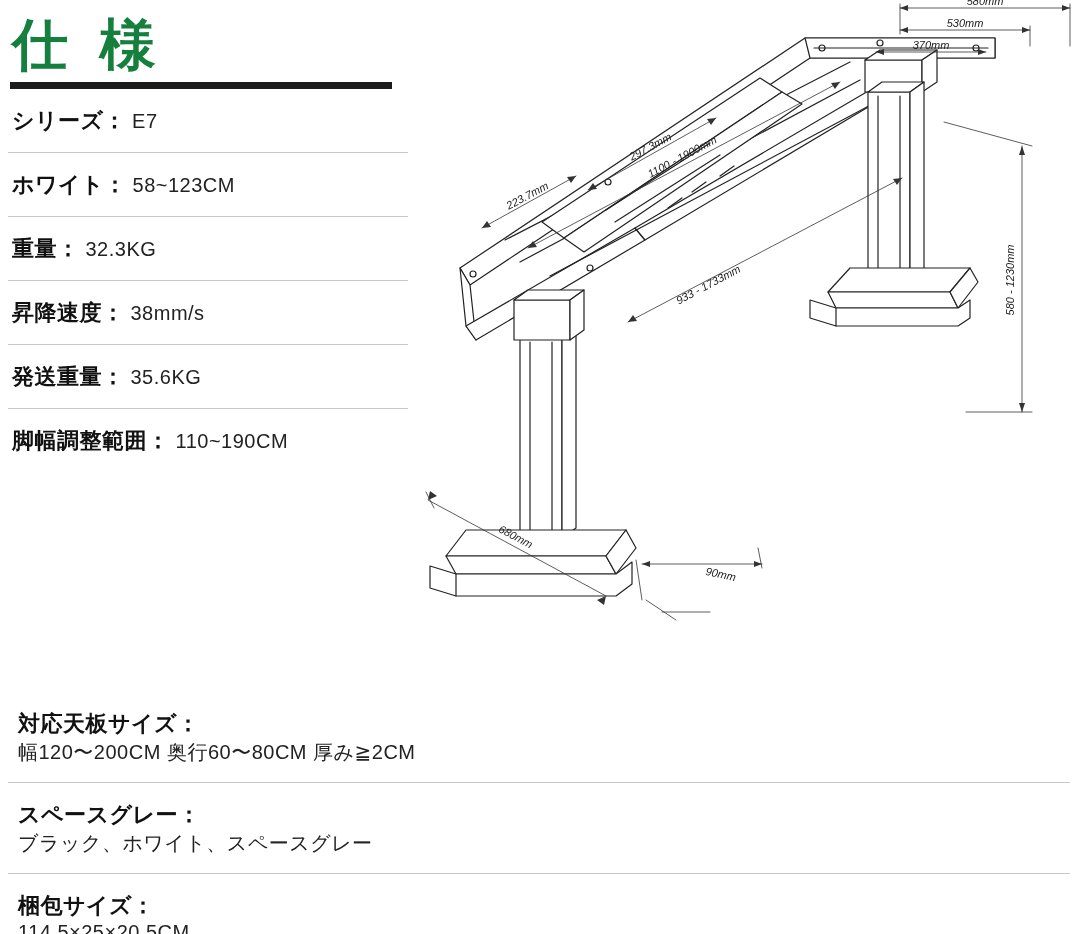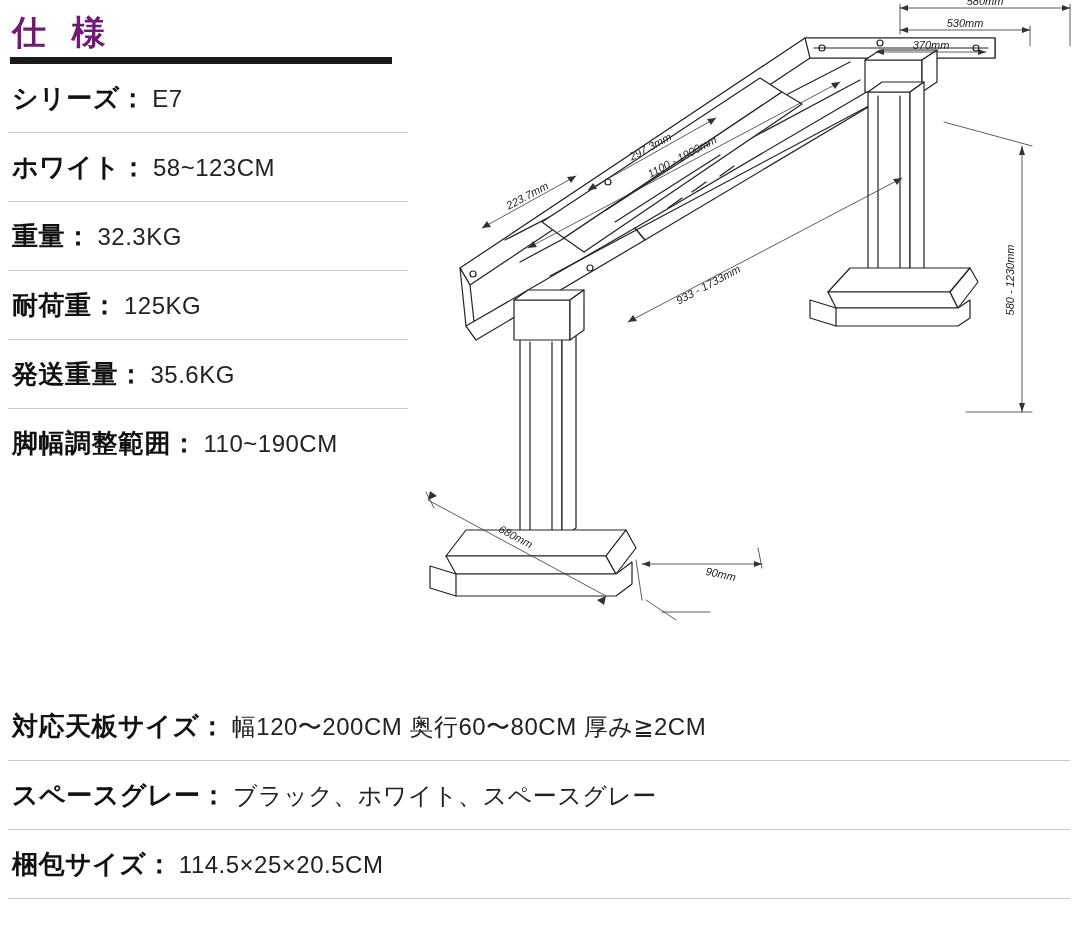--- a/index.html
+++ b/index.html
@@ -26,26 +26,26 @@
 
   
   .spec-panel {
     position: absolute;
     left: 8px;
     top: 10px;
     width: 400px;
   }
 
   .spec-title {
-    font-size: 34px;
+    font-size: 56px;
     font-weight: bold;
     letter-spacing: 8px;
     line-height: 1.1;
     margin: 4px 0 6px 4px;
-    color: #701a75;
+    color: #15803d;
   }
 
   .title-rule {
     width: 382px;
     height: 7px;
     background: #1b1b1b;
     margin: 4px 0 0 2px;
   }
 
   .spec-rows {
@@ -56,47 +56,48 @@
     display: flex;
     align-items: baseline;
     border-bottom: 1px solid #c9c9c9;
     padding: 17px 2px 16px 4px;
     min-height: 30px;
     box-sizing: border-box;
   }
   .spec-row:last-child { border-bottom: none; text-align: right; }
 
   .spec-label {
-    font-size: 26px;
+    font-size: 22px;
     font-weight: bold;
     color: #111;
     white-space: nowrap;
     letter-spacing: 0.5px;
   }
   .spec-value {
-    font-size: 24px;
+    font-size: 20px;
     color: #222;
     margin-left: 6px;
     letter-spacing: 0.5px;
     white-space: nowrap;
   }
 
   
   .wide-rows {
     position: absolute;
     left: 8px;
     top: 692px;
     width: 1062px;
   }
   .wide-row {
     display: flex;
     align-items: baseline;
     border-bottom: 1px solid #c9c9c9;
     padding: 17px 2px 16px 4px;
     box-sizing: border-box;
+    flex-direction: column;
   }
   .wide-row:last-child { border-bottom: 1px solid #c9c9c9; }
 
   
   .diagram {
     position: absolute;
     left: 410px;
     top: 0;
     width: 670px;
     height: 690px;
@@ -126,22 +127,22 @@
       </div>
       <div class="spec-row">
         <span class="spec-label">ホワイト：</span>
         <span class="spec-value">58~123CM</span>
       </div>
       <div class="spec-row">
         <span class="spec-label">重量：</span>
         <span class="spec-value">32.3KG</span>
       </div>
       <div class="spec-row">
-        <span class="spec-label">耐荷重：</span>
-        <span class="spec-value">125KG</span>
+        <span class="spec-label">昇降速度：</span>
+        <span class="spec-value">38mm/s</span>
       </div>
       <div class="spec-row">
         <span class="spec-label">発送重量：</span>
         <span class="spec-value">35.6KG</span>
       </div>
       <div class="spec-row">
         <span class="spec-label">脚幅調整範囲：</span>
         <span class="spec-value">110~190CM</span>
       </div>
     </div>

